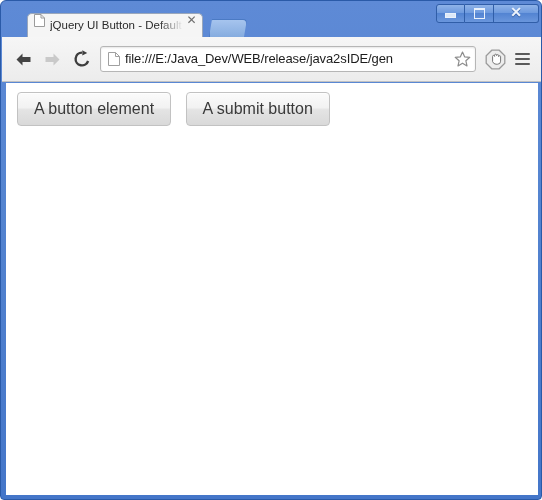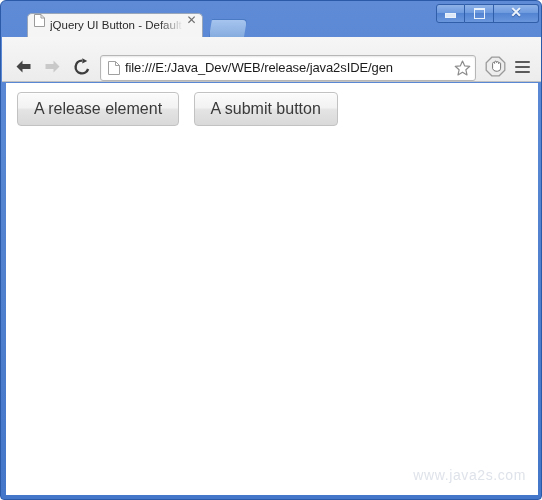--- a/index.html
+++ b/index.html
@@ -156,21 +156,21 @@
   .toolbar {
     position: absolute;
     left: 1px;
     top: 36px;
     width: 540px;
     height: 45px;
     background: linear-gradient(to bottom, #f6f6f6 0%, #ececec 100%);
     border-bottom: 1px solid #c2c2c2;
     box-sizing: border-box;
     display: flex;
-    align-items: flex-end;
+    align-items: center;
   }
 
   .navbtn {
     width: 29px;
     height: 29px;
     display: flex;
     align-items: center;
     justify-content: center;
     flex: 0 0 auto;
   }
@@ -379,22 +379,21 @@
     <div class="menu-btn">
       <span class="menu-line"></span>
       <span class="menu-line"></span>
       <span class="menu-line"></span>
     </div>
   </div>
 
   <div class="content">
 
     <div class="btn-row">
-      <button class="ui-button">A release element</button>
+      <button class="ui-button">A button element</button>
       <button class="ui-button">A submit button</button>
     </div>
 
 
 
-    <div class="watermark">www.java2s.com</div>
   </div>
 
 </div>
 
 </body></html>

